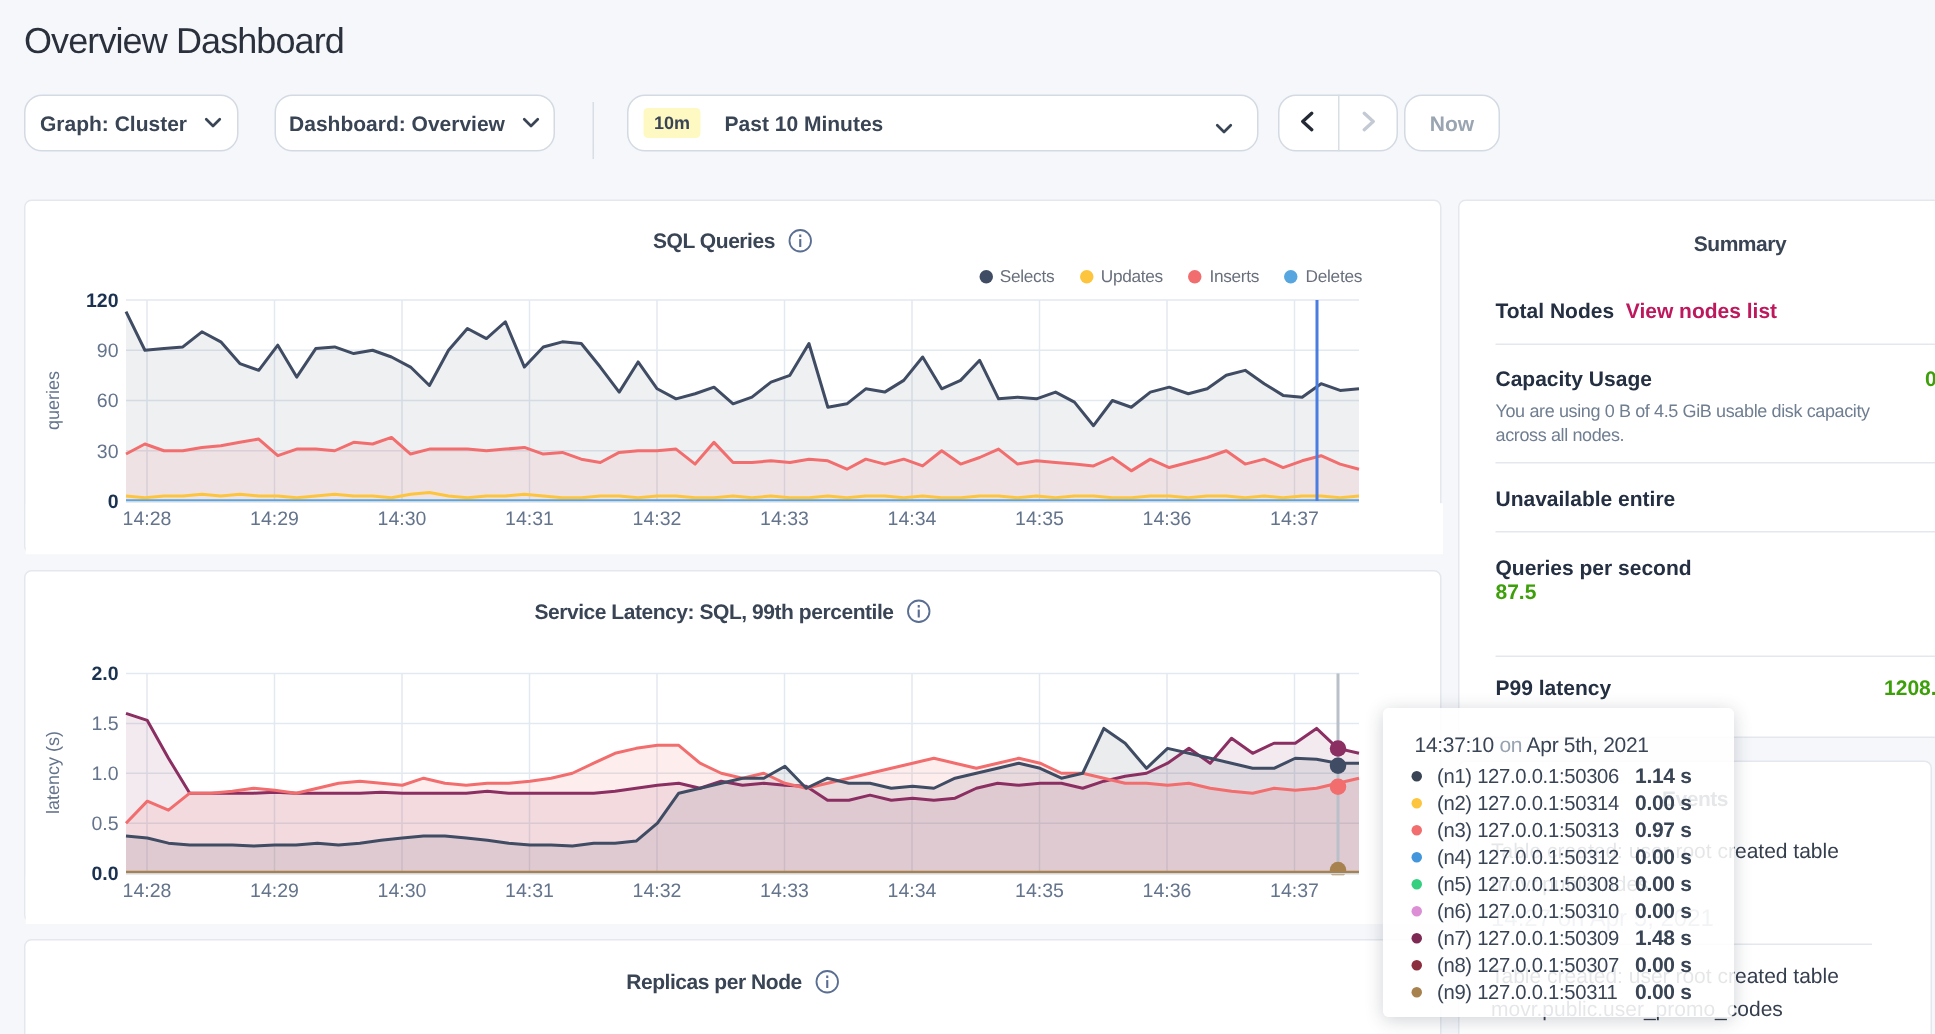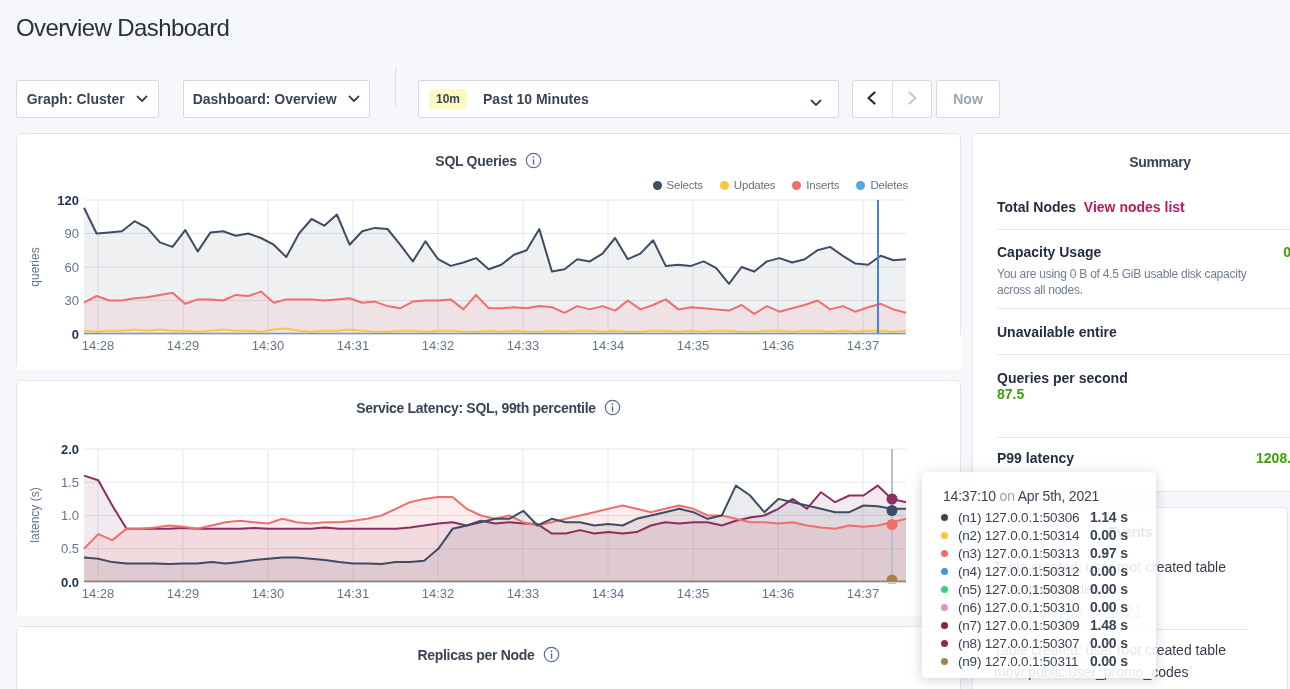--- a/index.html
+++ b/index.html
@@ -1,21 +1,21 @@
 <!DOCTYPE html>
 <html><head><meta charset="utf-8">
 <style>
 * { margin:0; padding:0; box-sizing:border-box; }
 html,body { width:1290px; height:689px; overflow:hidden;
   font-family:"Liberation Sans", sans-serif; background:#f5f7fa; color:#394455; }
 .abs { position:absolute; }
 h1 { position:absolute; left:16px; top:14px; font-size:24px; font-weight:400;
      letter-spacing:-0.6px; color:#2b313c; }
-.btn { position:absolute; top:80px; height:38px; background:#fff;
-  border:1px solid #d4dae3; border-radius:2px; display:flex; align-items:center;
+.btn { position:absolute; top:63px; height:38px; background:#fff;
+  border:1px solid #d4dae3; border-radius:12px; display:flex; align-items:center;
   justify-content:center; font-size:14px; font-weight:bold; color:#394455; }
 .badge10m { background:#fef9c3; border-radius:3px; font-size:12px; font-weight:bold;
   color:#394455; padding:3px 7px; margin-right:16px; }
 .card { position:absolute; background:#fff; border:1px solid #e4e8ee; border-radius:5px; }
 .ctitle { text-align:center; font-size:14px; font-weight:bold; color:#394455; letter-spacing:-0.3px; }
 .legend { position:absolute; top:45px; right:52px; font-size:11.5px; letter-spacing:-0.2px; color:#69707c; }
 .li { margin-left:14px; }
 .dot { display:inline-block; width:9px; height:9px; border-radius:50%;
   margin-right:5px; vertical-align:-1px; }
 .srow { position:absolute; left:0; right:0; display:flex; justify-content:space-between;

